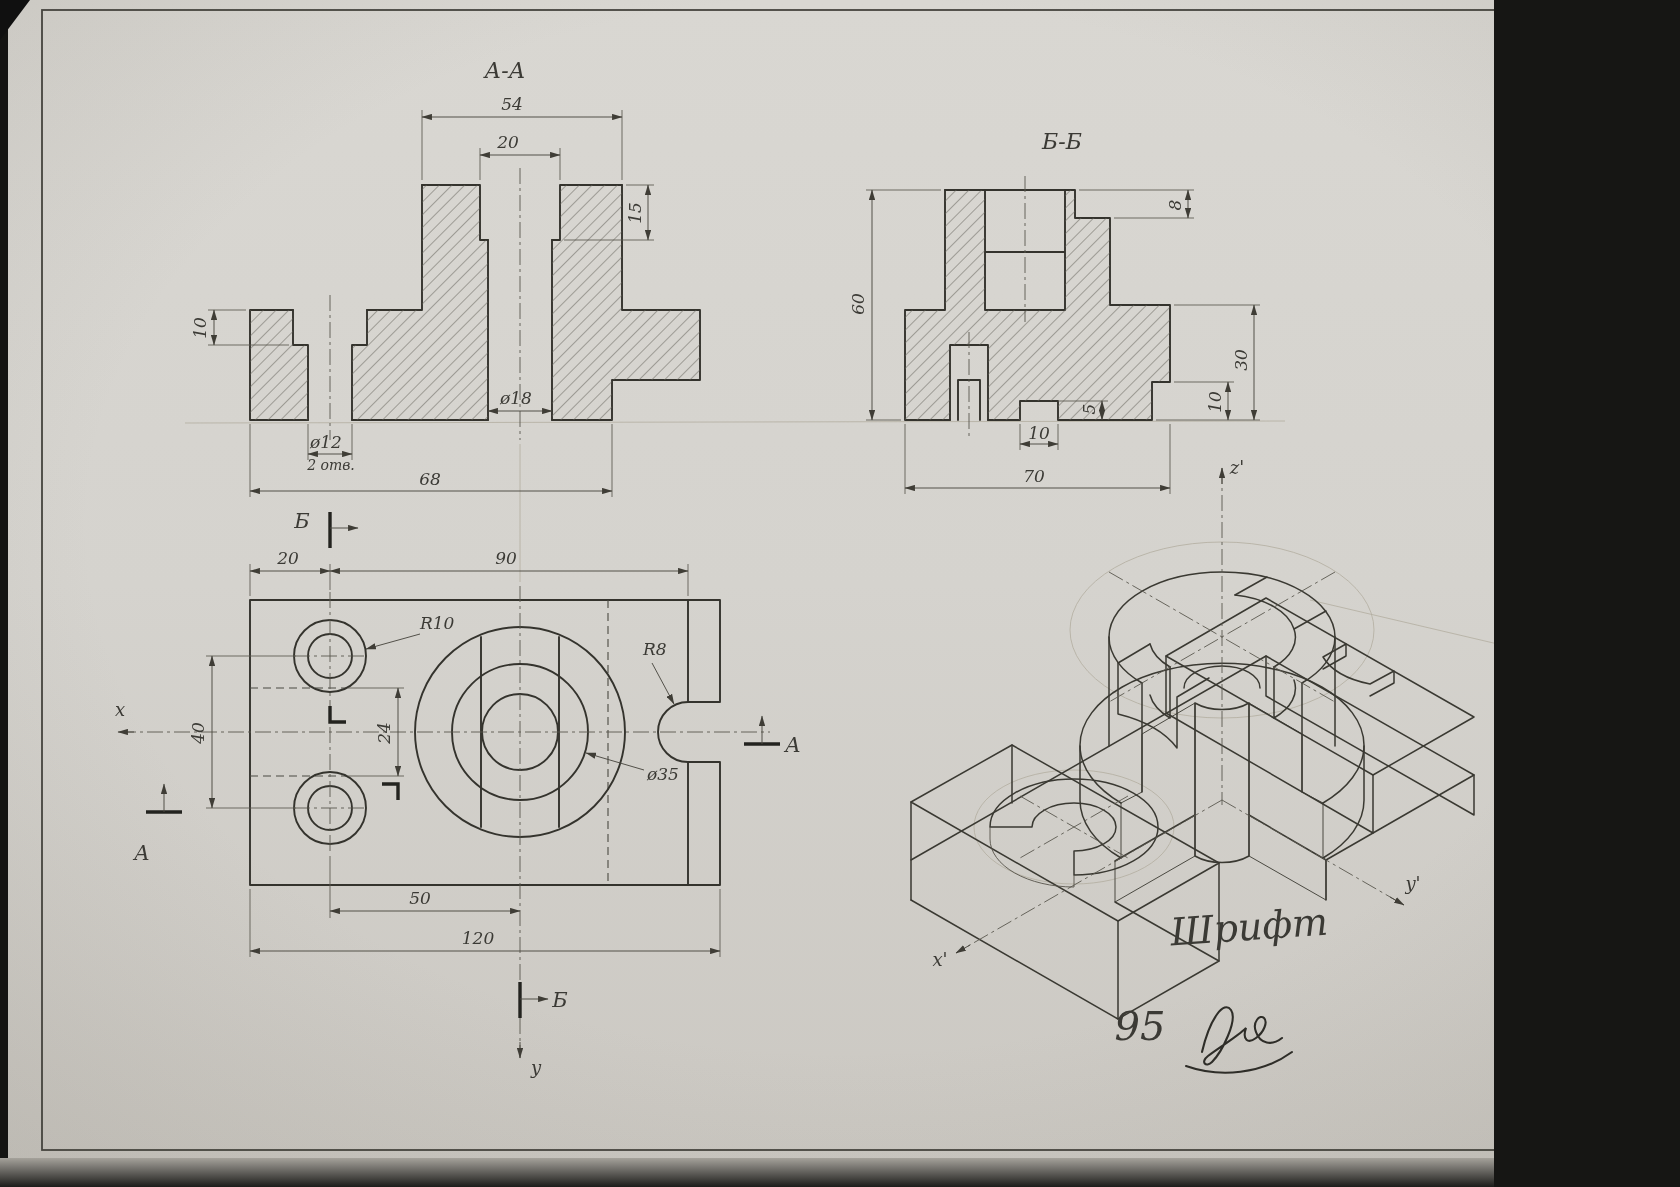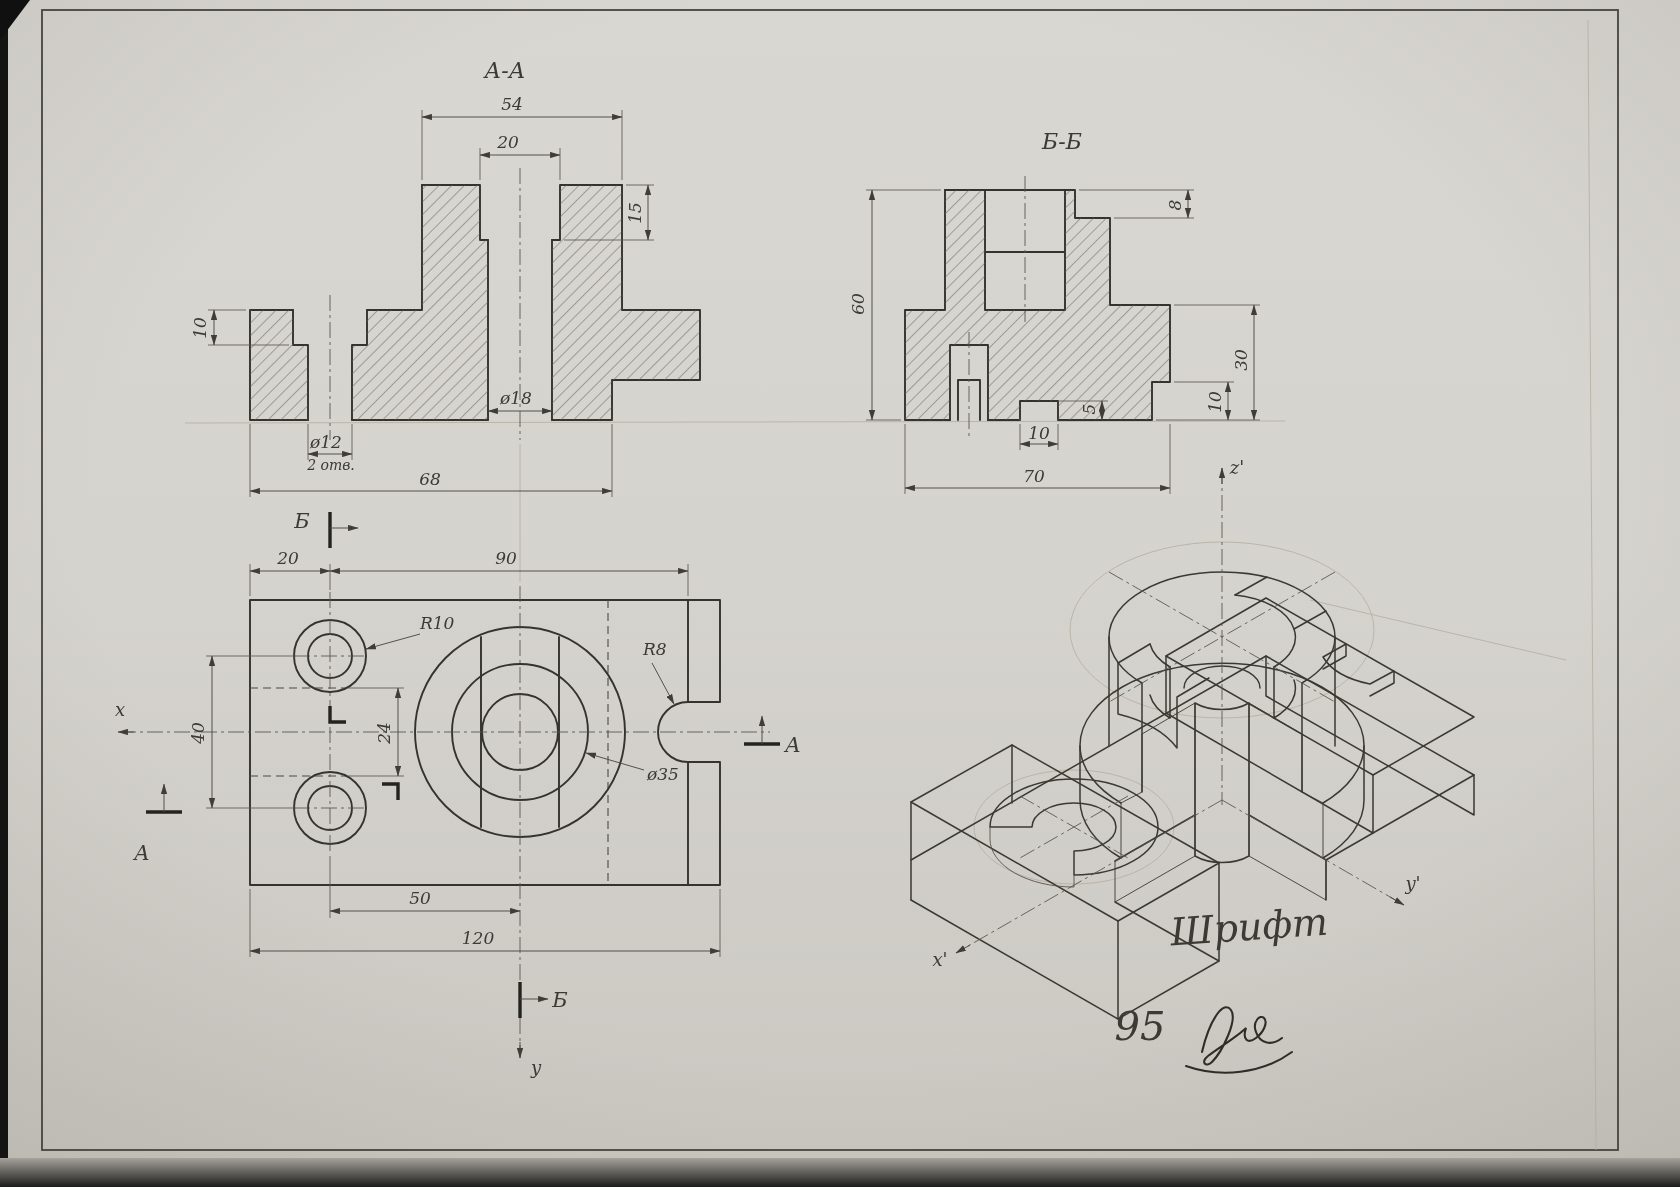--- a/index.html
+++ b/index.html
@@ -1,16 +1,16 @@
 <!DOCTYPE html>
 <html><head>
 <meta charset="utf-8">
 <style>
   html,body{margin:0;padding:0;background:#161614;}
-  .stage{position:relative;width:1680px;height:1187px;overflow:hidden;}
+  .stage{position:relative;width:1494px;height:1187px;overflow:hidden;}
   svg{display:block;}
   svg text{font-family:"DejaVu Serif",serif;font-style:italic;fill:#3b3a35;}
   .dt{font-size:17px;text-anchor:middle;}
   .dts{font-size:17px;text-anchor:start;}
   .dt2{font-size:14px;text-anchor:middle;}
   .ttl{font-size:22px;text-anchor:middle;}
   .cut{font-size:21px;text-anchor:middle;}
   .ax{font-size:18px;text-anchor:middle;}
   .hand{font-size:38px;}
   .num{font-size:40px;}

